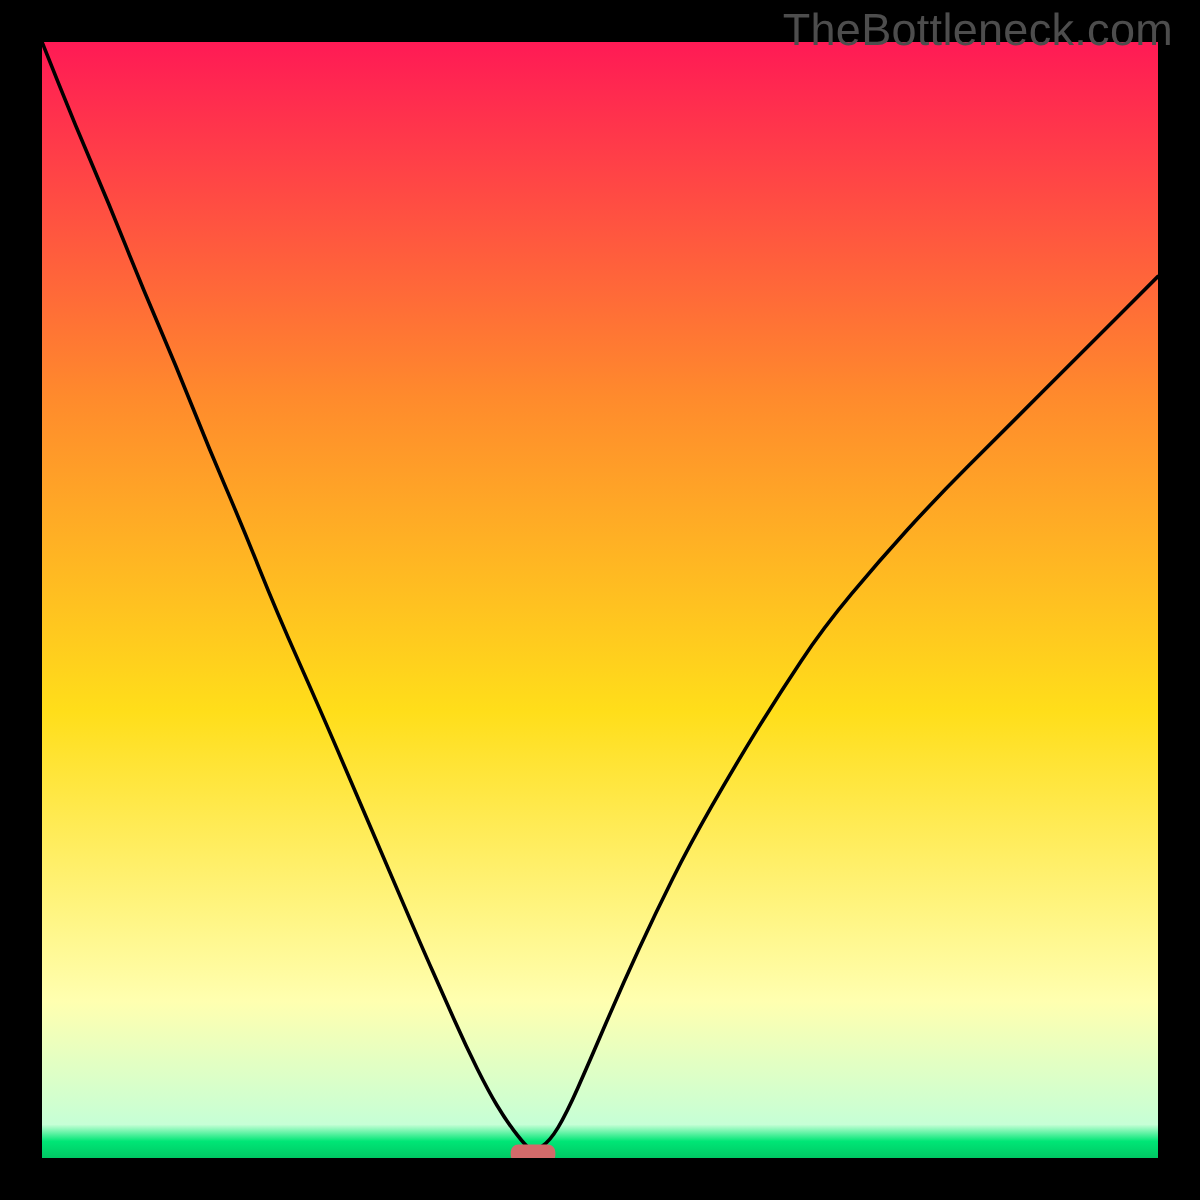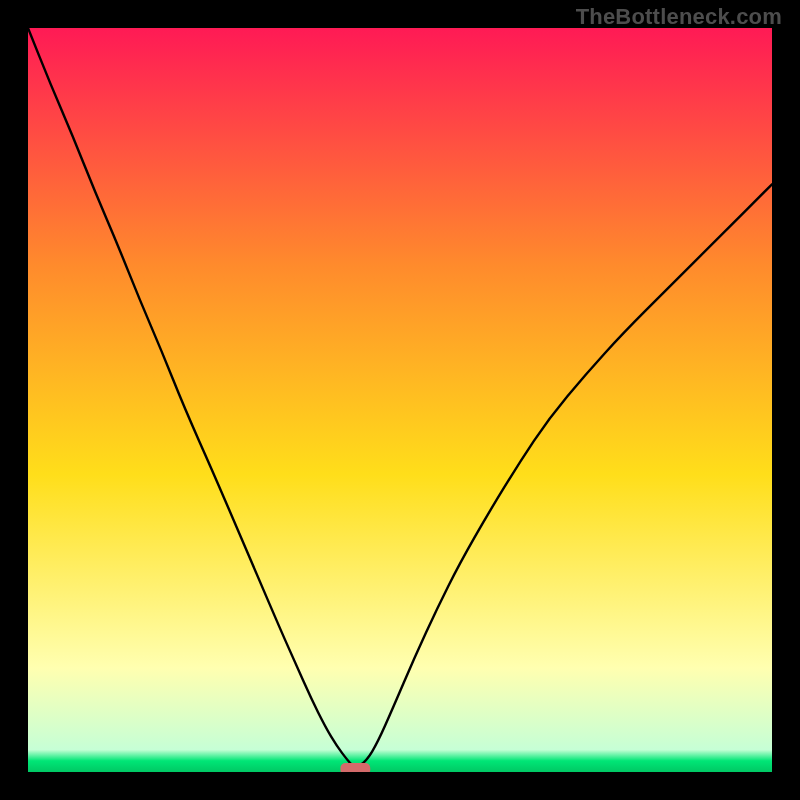--- a/index.html
+++ b/index.html
@@ -15,23 +15,23 @@
     position: relative;
     width: 800px;
     height: 800px;
     background: #000;
   }
   .watermark {
     position: absolute;
     top: 4px;
     right: 18px;
     color: #4d4d4d;
-    font-size: 22px;
+    font-size: 30px;
     letter-spacing: 0.2px;
-    font-weight: 700;
+    font-weight: 400;
     z-index: 5;
   }
   .plot {
     position: absolute;
     left: 28px;
     top: 28px;
     width: 744px;
     height: 744px;
   }
   svg { display: block; }

